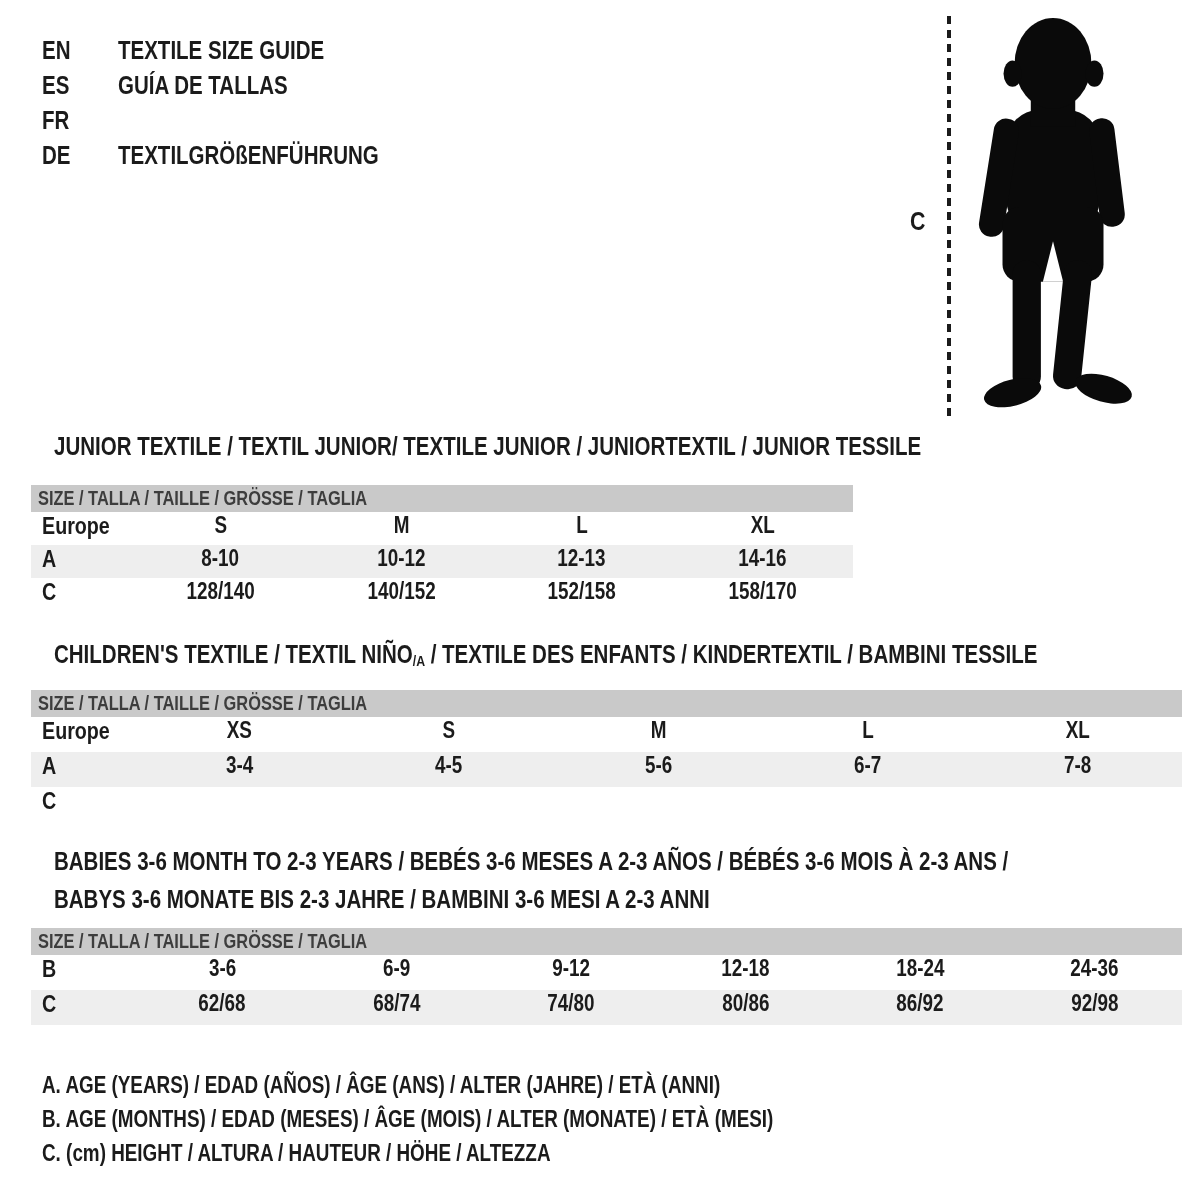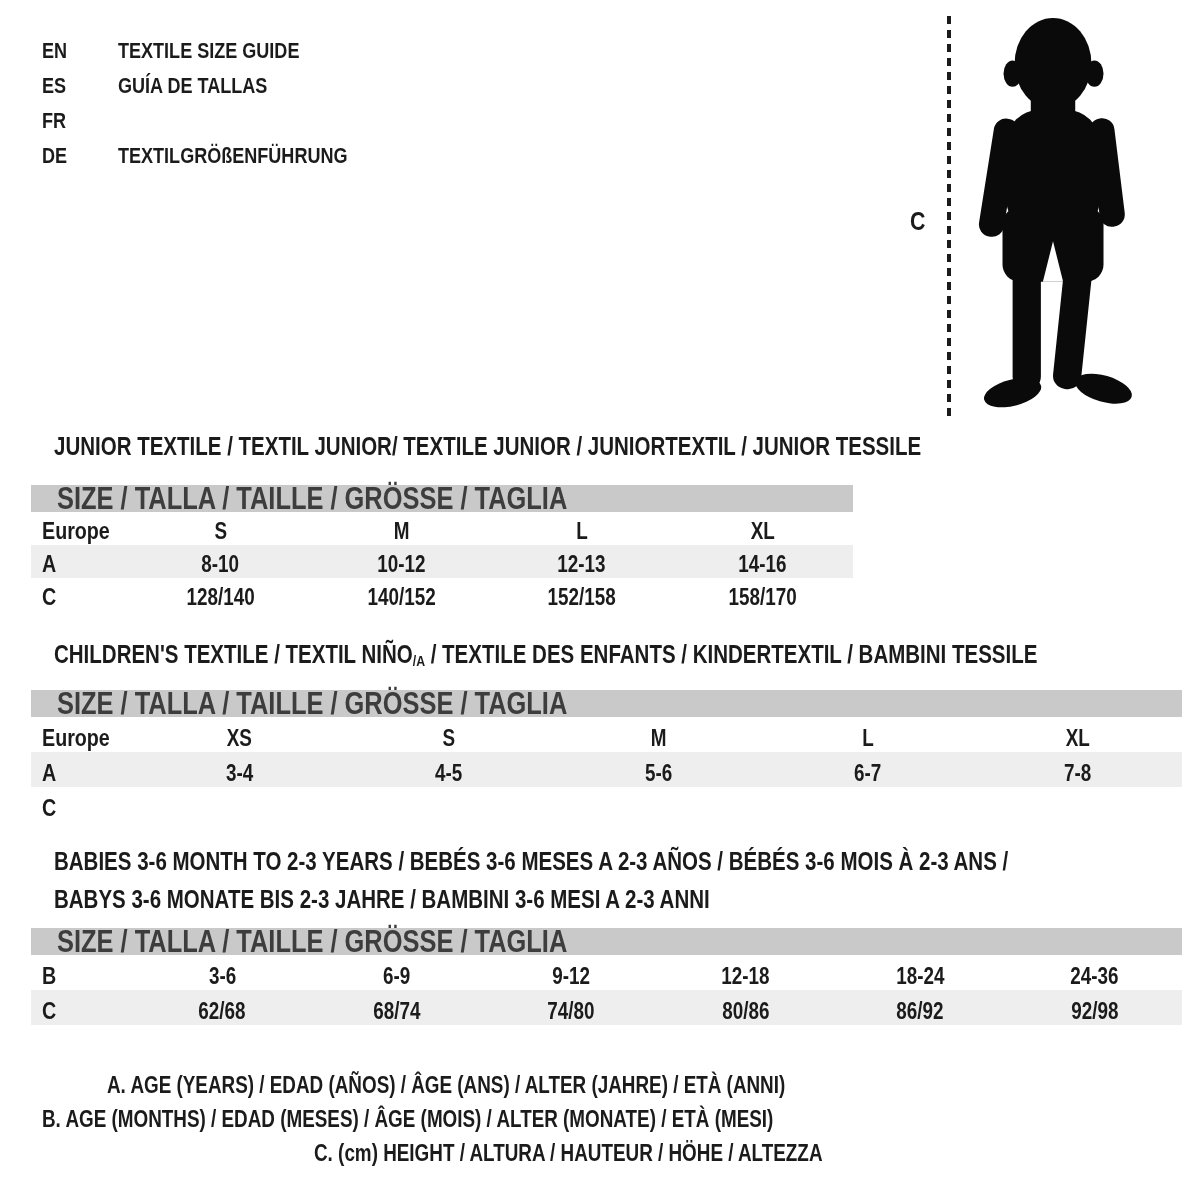--- a/index.html
+++ b/index.html
@@ -10,49 +10,49 @@
     position:relative;width:1200px;height:1200px;background:#ffffff;overflow:hidden;
     font-family:"Liberation Sans","DejaVu Sans",sans-serif;color:var(--ink);
   }
   .abs{position:absolute;}
   
   .cond{display:inline-block;transform:scaleX(0.82);transform-origin:50% 50%;white-space:nowrap;}
   .cond-l{display:inline-block;transform:scaleX(0.82);transform-origin:0 50%;white-space:nowrap;}
 
   
   .lang-block{left:42px;top:33px;}
-  .lang-row{display:flex;align-items:center;height:35px;font-weight:bold;font-size:22px;}
+  .lang-row{display:flex;align-items:center;height:35px;font-weight:bold;font-size:25px;}
   .lang-code{width:76px;}
 
   
   .dash-line{left:947px;top:16px;width:4px;height:400px;
     background:repeating-linear-gradient(to bottom,var(--ink) 0 8px,transparent 8px 14px);}
   .c-label{left:910px;top:206px;font-weight:bold;font-size:26px;}
   .figure-svg{left:962px;top:13px;}
 
   
   .sec-title{font-weight:bold;font-size:25px;line-height:27px;margin-left:12px;}
   .sub{font-size:0.6em;vertical-align:-0.22em;letter-spacing:0;}
 
   
   .table{position:absolute;}
   .bar{height:27px;background:var(--bar);display:flex;align-items:center;
-       padding-left:26px;font-weight:bold;font-size:31px;color:var(--bar_ink);}
-  .trow{display:flex;align-items:flex-end;font-weight:bold;font-size:23px;height:35px;}
+       padding-left:7px;font-weight:bold;font-size:20px;color:var(--bar_ink);}
+  .trow{display:flex;align-items:flex-start;font-weight:bold;font-size:23px;height:35px;}
   .trow.shade{background:var(--shade);}
   .tlabel{padding-left:11px;box-sizing:border-box;font-size:24px;}
   .tvals{flex:1;display:flex;}
   .tcell{flex:1;text-align:center;}
   .t-junior .tlabel{width:99px;}
   .t-junior .trow{height:33px;}
   .t-wide .tlabel{width:104px;}
 
   
   .legend{left:42px;top:1068px;}
-  .legend-line{height:34px;display:flex;align-items:center;font-weight:bold;font-size:23px;justify-content:flex-end;}
+  .legend-line{height:34px;display:flex;align-items:center;font-weight:bold;font-size:23px;}
 </style>
 </head>
 <body>
 
 <div class="page">
 
   <div class="abs lang-block">
     <div class="lang-row">
       <span class="lang-code"><span class="cond-l">EN</span></span>
       <span><span class="cond-l">TEXTILE SIZE GUIDE</span></span>

